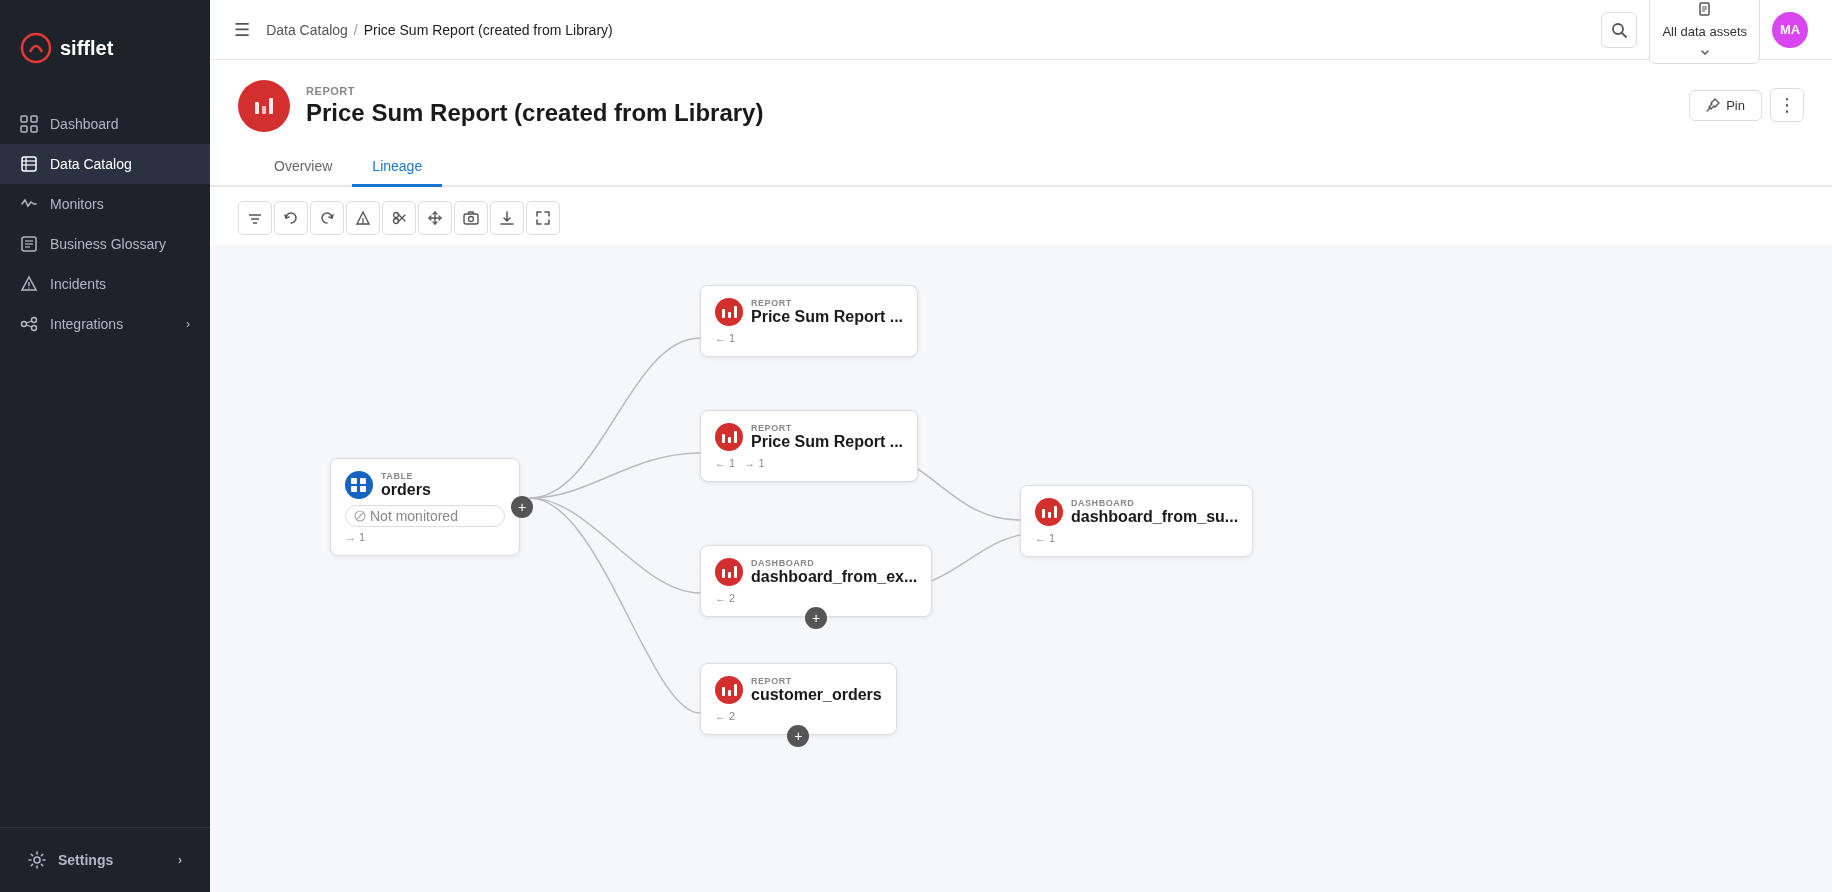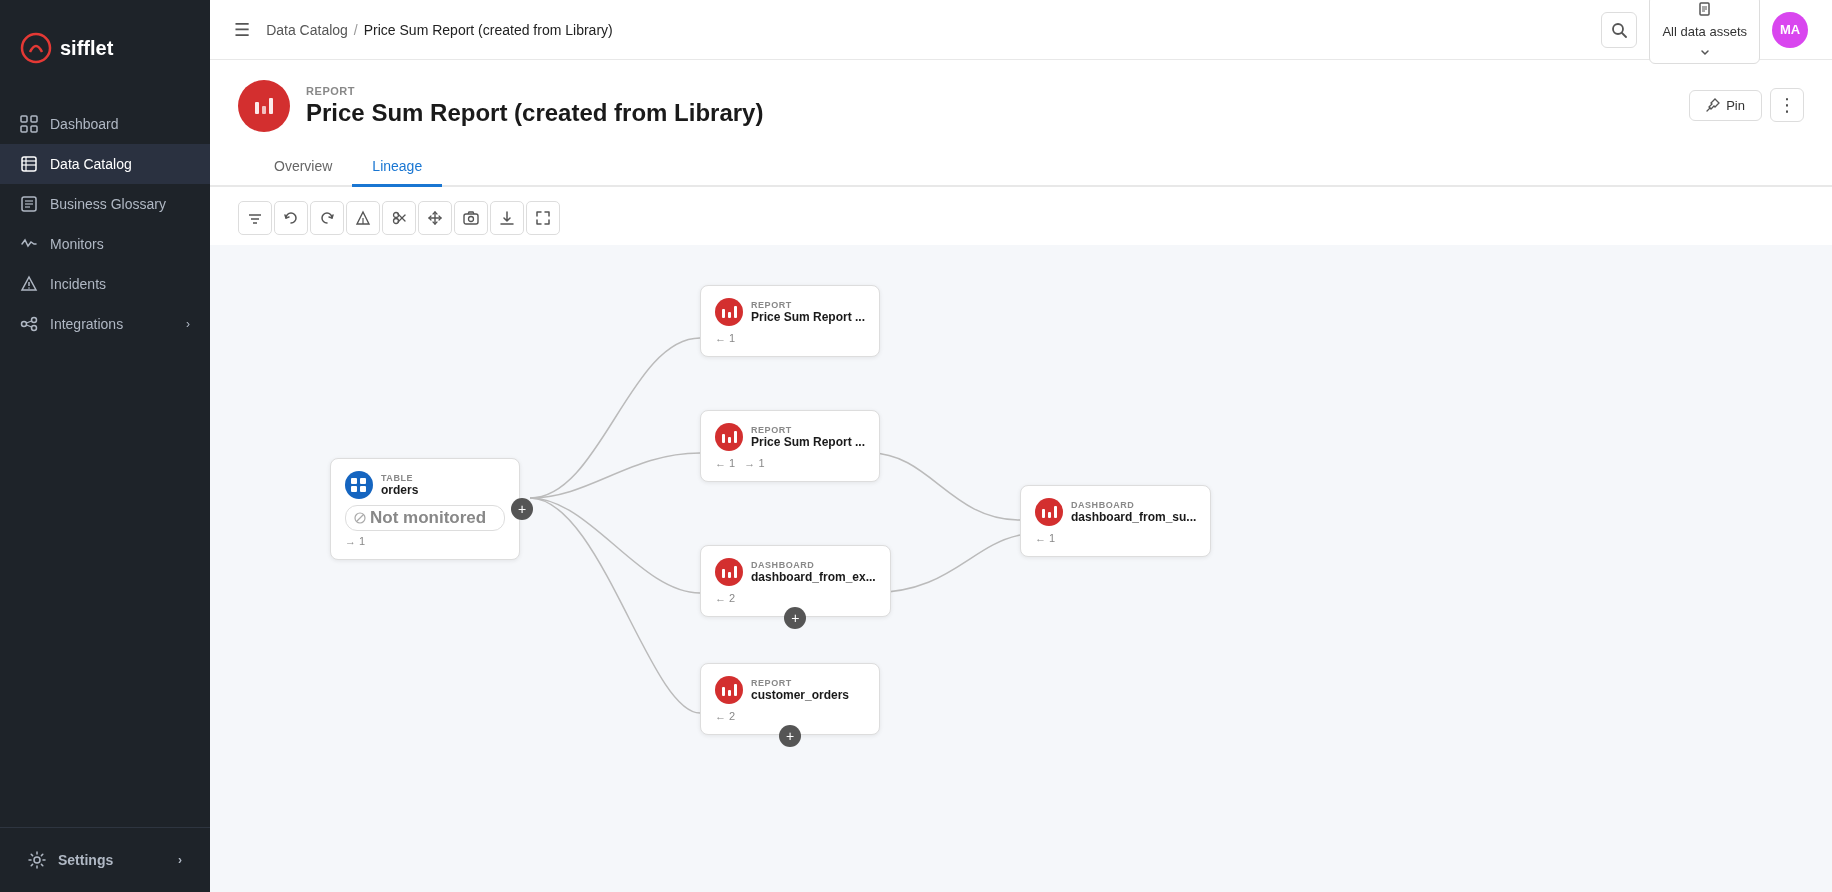--- a/index.html
+++ b/index.html
@@ -270,42 +270,41 @@
     }
     .node-title-block {}
     .node-type-label {
       font-size: 9px;
       font-weight: 700;
       letter-spacing: 0.06em;
       color: #888;
       text-transform: uppercase;
     }
     .node-name {
-      font-size: 12px;
+      font-size: 16px;
       font-weight: 600;
       color: #1a1a1a;
     }
     .node-footer {
       display: flex;
       align-items: center;
       gap: 6px;
       margin-top: 4px;
       font-size: 11px;
       color: #888;
     }
     .node-not-monitored {
       display: flex;
       align-items: center;
       gap: 4px;
-      font-size: 17px;
+      font-size: 14px;
       color: #888;
       border: 1px solid #ddd;
       border-radius: 12px;
       padding: 2px 8px;
-      font-weight: bold;
     }
     .node-expand-btn {
       position: absolute;
       right: -14px;
       top: 50%;
       transform: translateY(-50%);
       width: 22px; height: 22px;
       border-radius: 50%;
       background: #555;
       color: #fff;
@@ -381,35 +380,35 @@
             <line x1="2" y1="6" x2="16" y2="6" stroke="#fff" stroke-width="1.2"></line>
             <line x1="2" y1="10" x2="16" y2="10" stroke="#fff" stroke-width="1.2"></line>
             <line x1="6" y1="2" x2="6" y2="16" stroke="#fff" stroke-width="1.2"></line>
           </svg>
       </span>
       <span>Data Catalog</span>
     </div>
     <div class="sidebar-item">
       <span class="sidebar-item-icon">
         <svg width="18" height="18" viewBox="0 0 18 18" fill="none">
+            <path d="M2 9 L5 5 L8 11 L11 7 L14 9 L16 9" stroke="#b0b8c4" stroke-width="1.5" fill="none" stroke-linecap="round"></path>
+          </svg>
+      </span>
+      <span>Monitors</span>
+    </div>
+    <div class="sidebar-item">
+      <span class="sidebar-item-icon">
+        <svg width="18" height="18" viewBox="0 0 18 18" fill="none">
             <rect x="2" y="2" width="14" height="14" rx="2" stroke="#b0b8c4" stroke-width="1.5"></rect>
             <line x1="5" y1="6" x2="13" y2="6" stroke="#b0b8c4" stroke-width="1.2"></line>
             <line x1="5" y1="9" x2="13" y2="9" stroke="#b0b8c4" stroke-width="1.2"></line>
             <line x1="5" y1="12" x2="10" y2="12" stroke="#b0b8c4" stroke-width="1.2"></line>
           </svg>
       </span>
       <span>Business Glossary</span>
-    </div>
-    <div class="sidebar-item">
-      <span class="sidebar-item-icon">
-        <svg width="18" height="18" viewBox="0 0 18 18" fill="none">
-            <path d="M2 9 L5 5 L8 11 L11 7 L14 9 L16 9" stroke="#b0b8c4" stroke-width="1.5" fill="none" stroke-linecap="round"></path>
-          </svg>
-      </span>
-      <span>Monitors</span>
     </div>
     <div class="sidebar-item">
       <span class="sidebar-item-icon">
         <svg width="18" height="18" viewBox="0 0 18 18" fill="none">
             <path d="M9 2 L16 15 H2 Z" stroke="#b0b8c4" stroke-width="1.5" fill="none"></path>
             <line x1="9" y1="7" x2="9" y2="11" stroke="#b0b8c4" stroke-width="1.5"></line>
             <circle cx="9" cy="13" r="0.8" fill="#b0b8c4"></circle>
           </svg>
       </span>
       <span>Incidents</span>

